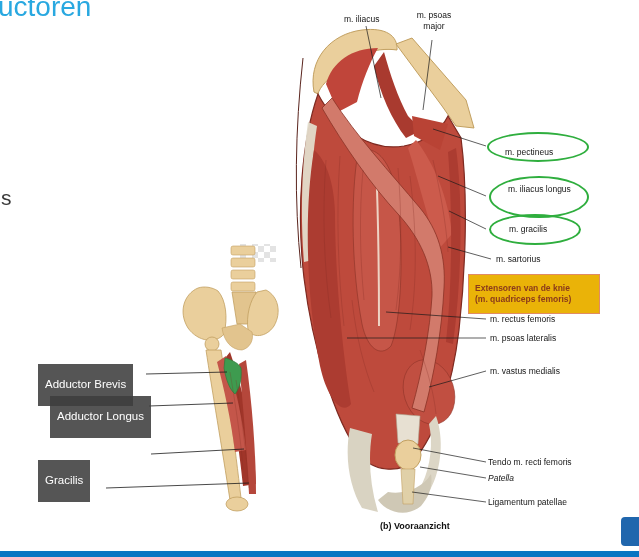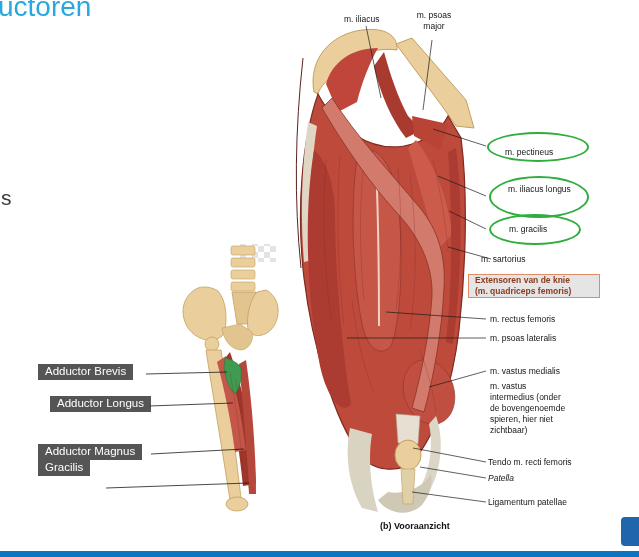--- a/index.html
+++ b/index.html
@@ -7,37 +7,37 @@
   body { font-family:"Liberation Sans", sans-serif; background:#ffffff; }
   .slide { position:relative; width:639px; height:557px; background:#ffffff; overflow:hidden; }
   .abs { position:absolute; }
   svg.artboard { position:absolute; left:0; top:0; pointer-events:none; }
 
   .title-frag { color:#29A8E0; font-size:28px; font-weight:400; white-space:nowrap; }
   .text-frag  { color:#3A3A3A; font-size:21px; }
 
   .left-label {
     background:rgba(62,62,62,0.88); color:#ffffff;
-    font-size:11.5px; line-height:1.2; padding:1px 7px;
+    font-size:11.5px; line-height:1.2; padding:14px 7px;
     white-space:nowrap; display:inline-block;
   }
 
   .rlabel { font-size:8.5px; line-height:1.3; color:#151515; }
   .rlabel.italic { font-style:italic; }
   .rlabel.center { text-align:center; }
 
   .green-ellipse {
     border:2px solid #2FAE3E; border-radius:50%;
     background:transparent;
   }
 
   .extensor-box {
-    background:#e5e5e5; border:1px solid #E08B64;
+    background:#eab308; border:1px solid #E08B64;
     color:#8A3A1B; font-weight:700; font-size:8.5px; line-height:1.3;
-    padding:0 6px; width:132px;
+    padding:8px 6px; width:132px;
   }
 
   .caption { font-size:9px; font-weight:700; color:#111111;padding-left:28px; }
 
   .bottom-bar { left:0; bottom:0; width:639px; height:6px; background:#0A75C2; }
   .corner-square { left:621px; top:517px; width:26px; height:29px; background:#2066AD; border-radius:4px; }
 </style>
 </head>
 <body>
 
@@ -140,44 +140,42 @@
       </g>
     </g>
   </svg>
 
   <div class="abs title-frag" style="left:-2px; top:-9px;">uctoren</div>
 
   <div class="abs text-frag" style="left:1px; top:186px;">s</div>
 
   <div class="abs left-label" style="left:38px; top:364px;">Adductor Brevis</div>
   <div class="abs left-label" style="left:50px; top:396px;">Adductor Longus</div>
-  <div class="abs left-label" style="left:38px; top:444px;">Adductor Magnus</div>
   <div class="abs left-label" style="left:38px; top:460px;">Gracilis</div>
 
   <div class="abs rlabel" style="left:344px; top:14px;">m. iliacus</div>
   <div class="abs rlabel center" style="left:408px; top:10px; width:52px;">m. psoas major</div>
 
   <div class="abs green-ellipse" style="left:487px; top:132px; width:102px; height:30px;"></div>
   <div class="abs green-ellipse" style="left:489px; top:176px; width:100px; height:42px;"></div>
   <div class="abs green-ellipse" style="left:489px; top:214px; width:92px; height:31px;"></div>
 
   <div class="abs rlabel" style="left:505px; top:147px;">m. pectineus</div>
   <div class="abs rlabel" style="left:508px; top:184px; width:64px;">m. iliacus longus</div>
   <div class="abs rlabel" style="left:509px; top:224px;">m. gracilis</div>
-  <div class="abs rlabel" style="left:481px; top:254px;">m. sartorius</div>
+  <div class="abs rlabel" style="left:496px; top:254px;">m. sartorius</div>
 
   <div class="abs extensor-box" style="left:468px; top:274px;">
     <div>Extensoren van de knie</div>
     <div>(m. quadriceps femoris)</div>
   </div>
 
   <div class="abs rlabel" style="left:490px; top:314px;">m. rectus femoris</div>
   <div class="abs rlabel" style="left:490px; top:333px;">m. psoas lateralis</div>
   <div class="abs rlabel" style="left:490px; top:366px;">m. vastus medialis</div>
-  <div class="abs rlabel" style="left:490px; top:381px; width:80px;">m. vastus intermedius (onder de bovengenoemde spieren, hier niet zichtbaar)</div>
   <div class="abs rlabel" style="left:488px; top:457px;">Tendo m. recti femoris</div>
   <div class="abs rlabel italic" style="left:488px; top:473px;">Patella</div>
   <div class="abs rlabel" style="left:488px; top:497px;">Ligamentum patellae</div>
 
   <div class="abs caption" style="left:352px; top:521px;">(b) Vooraanzicht</div>
 
   <div class="abs bottom-bar"></div>
   <div class="abs corner-square"></div>
 
 </div>

